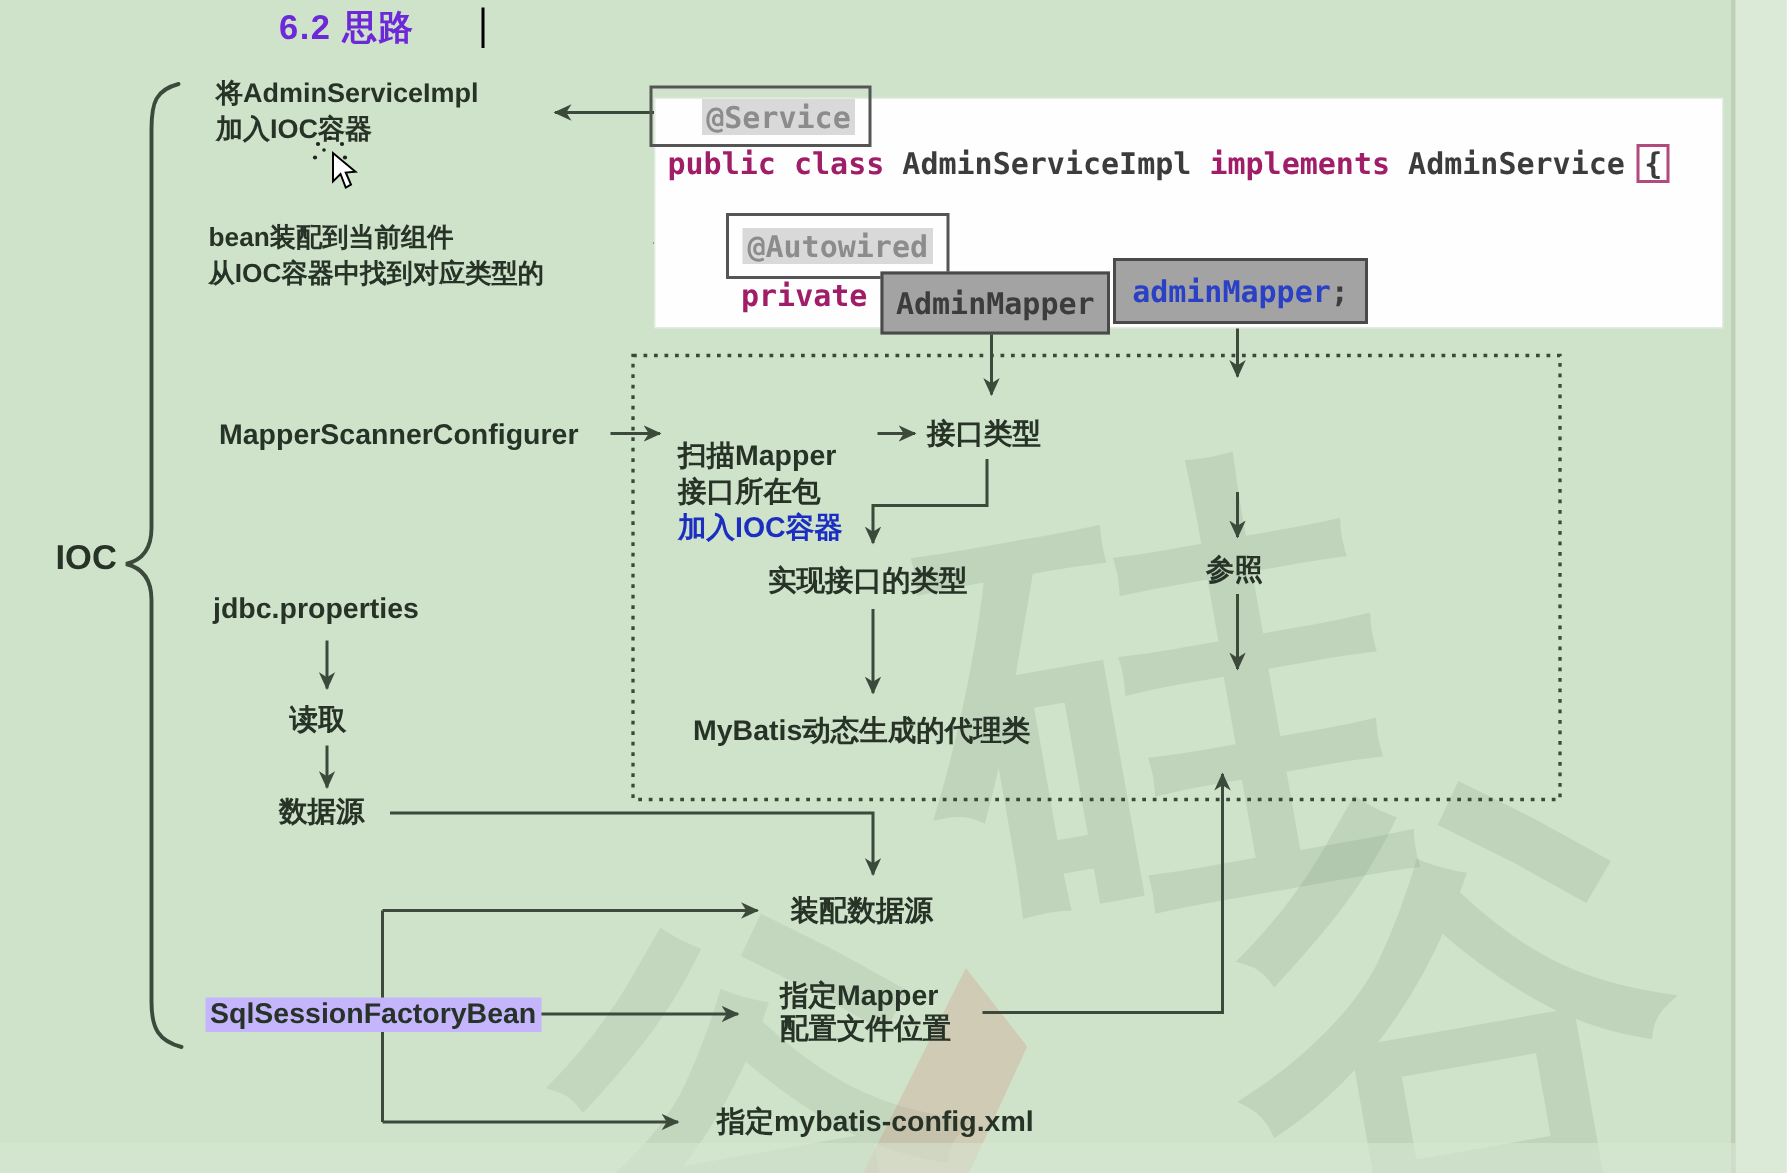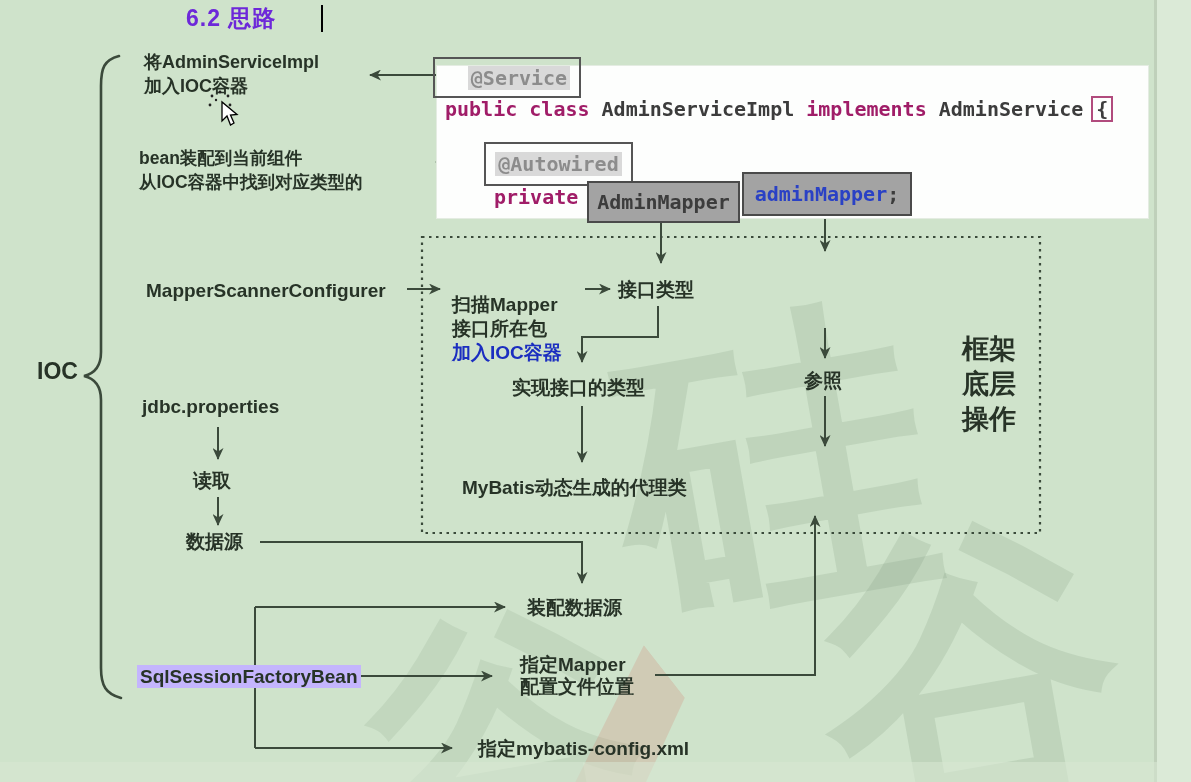--- a/index.html
+++ b/index.html
@@ -92,25 +92,20 @@
 
   <div class="lbl lbl-cn" style="left:452px;top:254px;line-height:24px;margin-top:39px;">
     <div>扫描Mapper</div>
     <div>接口所在包</div>
     <div class="blue">加入IOC容器</div>
   </div>
   <div class="lbl lbl-cn" style="left:618px;top:278px;">接口类型</div>
   <div class="lbl lbl-cn" style="left:512px;top:376px;">实现接口的类型</div>
   <div class="lbl lbl-cn" style="left:804px;top:369px;">参照</div>
   <div class="lbl lbl-cn" style="left:462px;top:476px;">MyBatis动态生成的代理类</div>
-  <div class="lbl lbl-cn" style="left:962px;top:332px;font-size:27px;line-height:35px;">
-    <div>框架</div>
-    <div>底层</div>
-    <div>操作</div>
-  </div>
   <div class="lbl lbl-cn" style="left:527px;top:596px;">装配数据源</div>
   <div class="lbl lbl-cn" style="left:520px;top:654px;line-height:22px;">
     <div>指定Mapper</div>
     <div>配置文件位置</div>
   </div>
   <div class="lbl lbl-cn" style="left:478px;top:737px;">指定mybatis-config.xml</div>
 
   <div class="codebox"></div>
   <div class="ann-box code" style="left:433px;top:57px;width:120px;height:37px;padding-left:24px;">
     <span class="hl">@Service</span>

